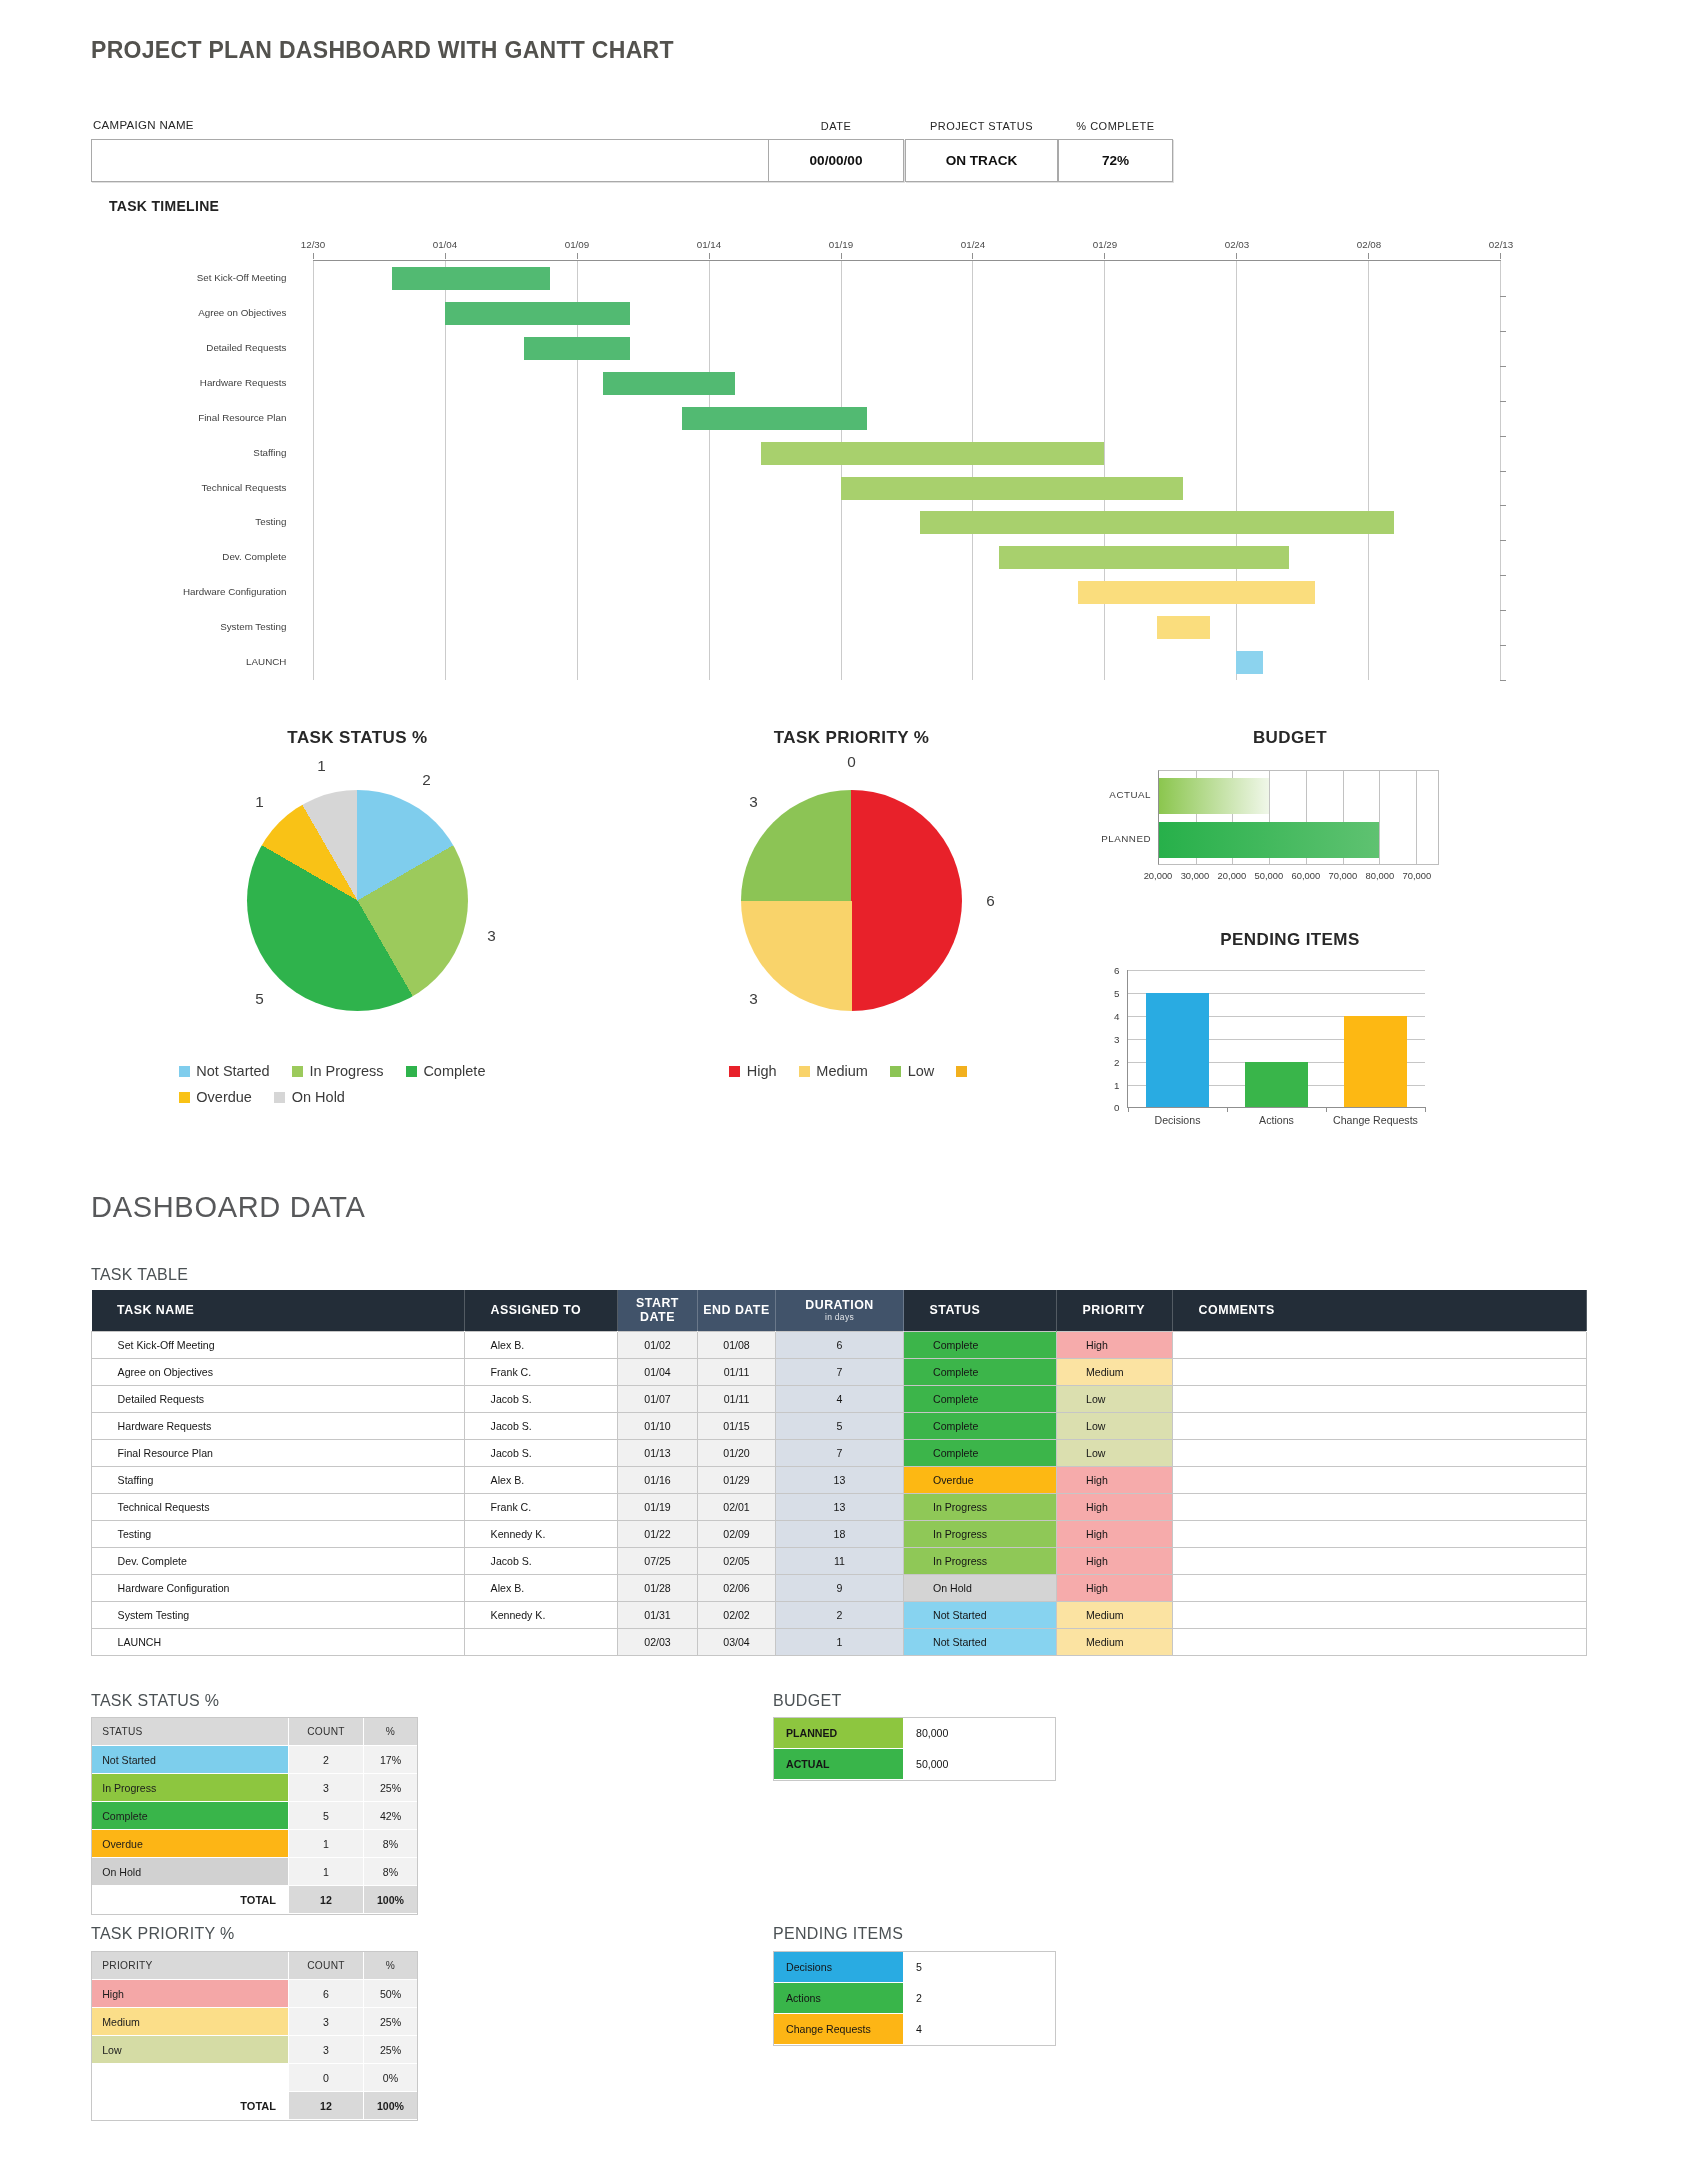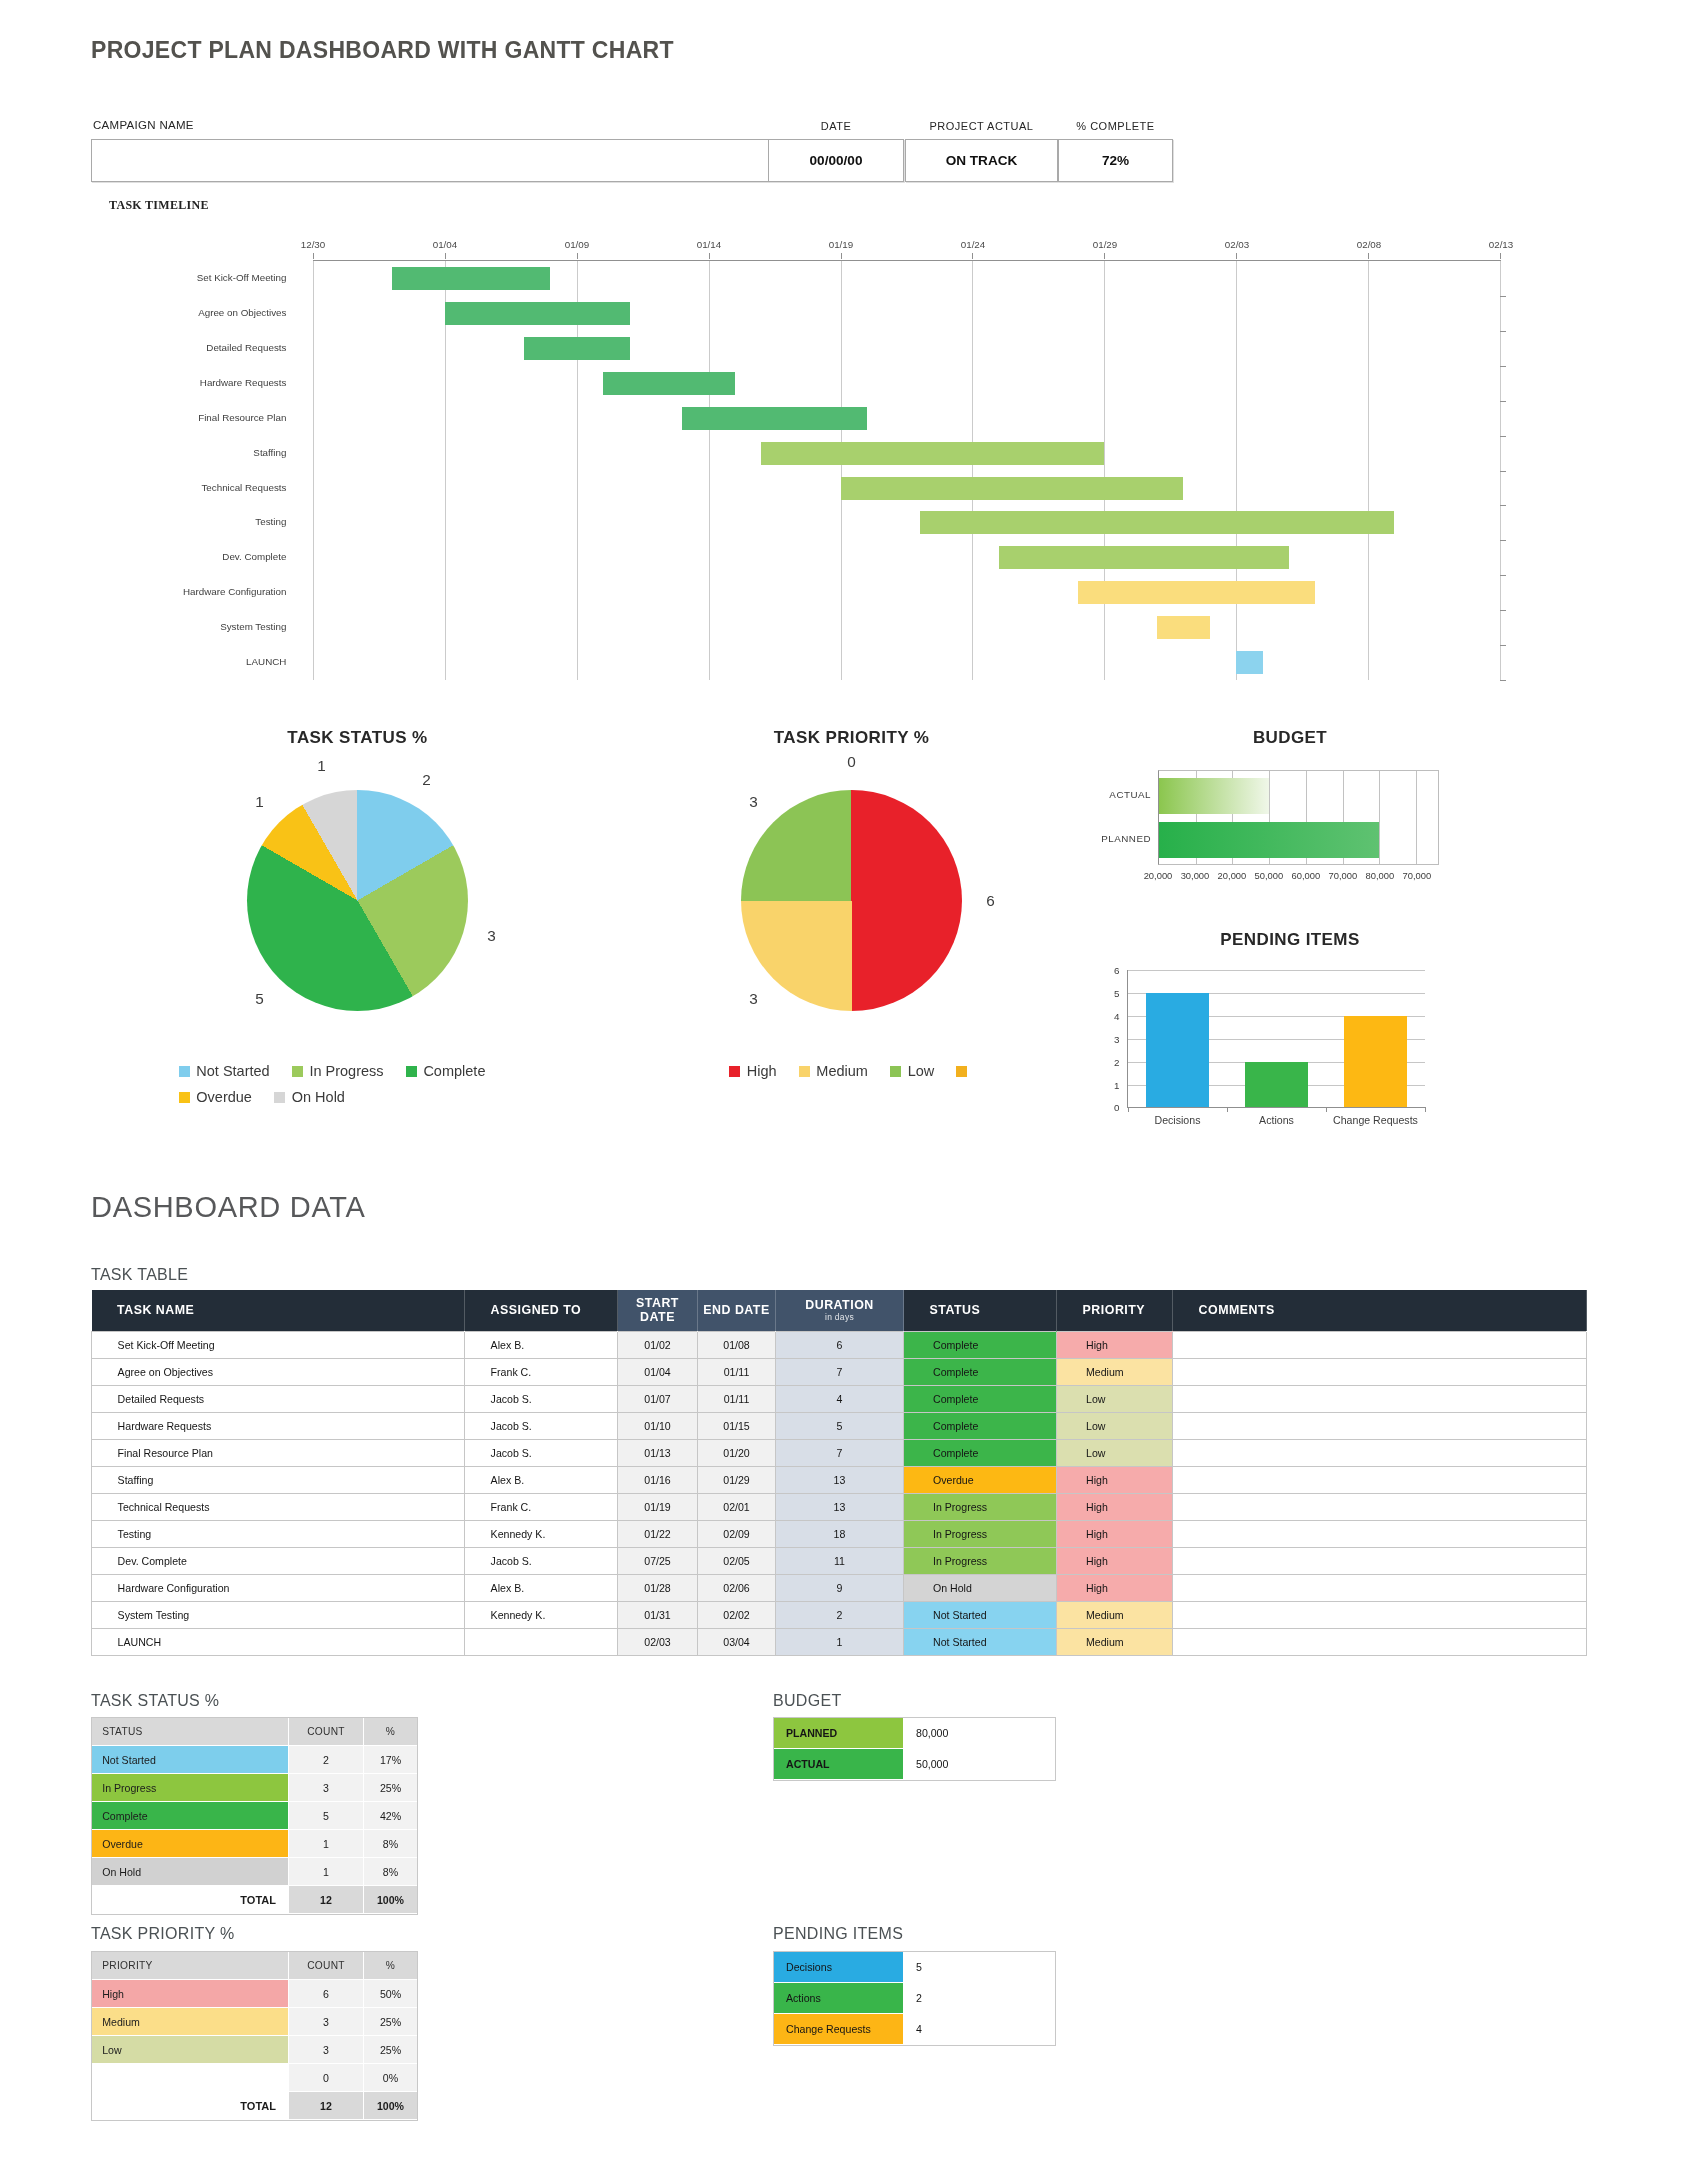--- a/index.html
+++ b/index.html
@@ -20,21 +20,21 @@
     border:0.9px solid #a9a9a9; background:#fff; font:13.6px "Liberation Sans",sans-serif;
     padding:0 10.2px; outline:none; box-shadow:0.9px 0.9px 0 #dcdcdc; }
   .value-box { position:absolute; top:139px; height:43px; border:0.9px solid #a9a9a9;
     display:flex; align-items:center; justify-content:center; background:#fff;
     font-size:13.6px; font-weight:700; color:#101010; box-shadow:0.9px 0.9px 0 #dcdcdc; }
   #date-box { left:768px; width:136px; }
   #status-box { left:905px; width:153px; }
   #complete-box { left:1058px; width:115px; }
   
   #timeline-heading { position:absolute; left:109px; top:198px; margin:0;
-    font-size:12px; font-weight:700; color:#232323; letter-spacing:0.3px;font-family:Liberation Serif, serif; }
+    font-size:14px; font-weight:700; color:#232323; letter-spacing:0.3px; }
   #gantt-ticks { position:absolute; left:313px; top:239px; width:1188px; height:15.3px; }
   .gantt-tick-label { position:absolute; transform:translateX(-50%); font-size:9.8px; color:#4a4a4a; white-space:nowrap; }
   #gantt-plot { position:absolute; left:313px; top:260px; width:1188px; height:419px;
     border-top:1.7px solid #909090; border-right:1.7px solid #909090; }
   .gantt-gridline { position:absolute; top:0; height:419px; width:0.9px; background:#cbcbcb; }
   .gantt-axis-tick { position:absolute; top:-7.7px; height:6px; width:0.9px; background:#909090; }
   .gantt-right-tick { position:absolute; left:100%; width:6px; height:0.9px; background:#909090; }
   .gantt-row { position:absolute; left:0; width:100%; height:35px; }
   .gantt-bar { position:absolute; top:6px; height:23px; }
   #gantt-labels { position:absolute; left:0; top:260px; width:300px; height:419px; }
@@ -114,21 +114,21 @@
 </style>
 </head>
 <body>
 
 <h1 id="page-title">PROJECT PLAN DASHBOARD WITH GANTT CHART</h1>
 
 <div id="campaign-label">CAMPAIGN NAME</div>
 <input id="campaign-input" type="text" value="" style="">
 
 <div id="date-label" class="field-label">DATE</div>
-<div id="status-label" class="field-label">PROJECT ACTUAL</div>
+<div id="status-label" class="field-label">PROJECT STATUS</div>
 <div id="complete-label" class="field-label">% COMPLETE</div>
 <div id="date-box" class="value-box">00/00/00</div>
 <div id="status-box" class="value-box">ON TRACK</div>
 <div id="complete-box" class="value-box">72%</div>
 
 <h2 id="timeline-heading">TASK TIMELINE</h2>
 <div id="gantt-ticks">
     <div class="gantt-tick-label" style="left: 0%;">12/30</div>
     <div class="gantt-tick-label" style="left: 11.1111%;">01/04</div>
     <div class="gantt-tick-label" style="left: 22.2222%;">01/09</div>

